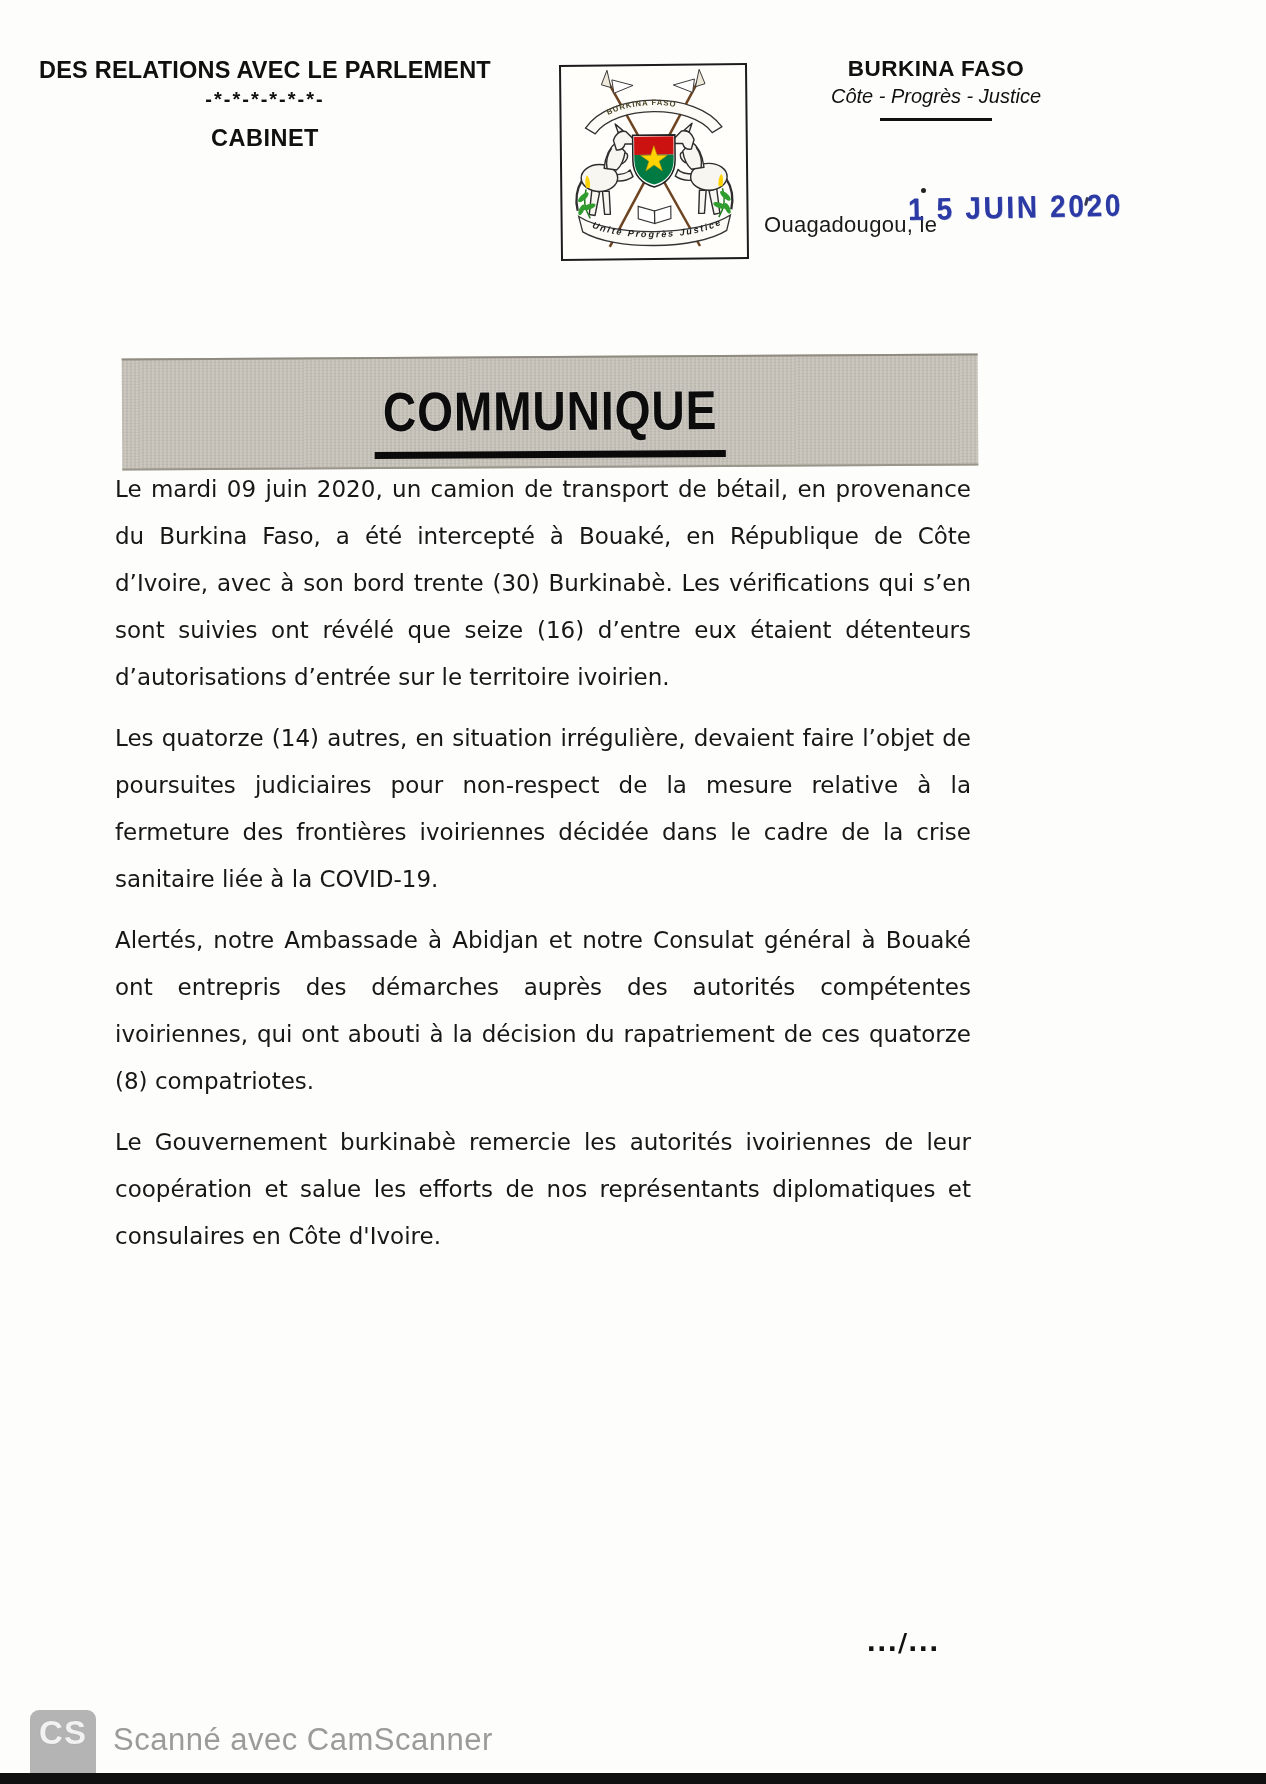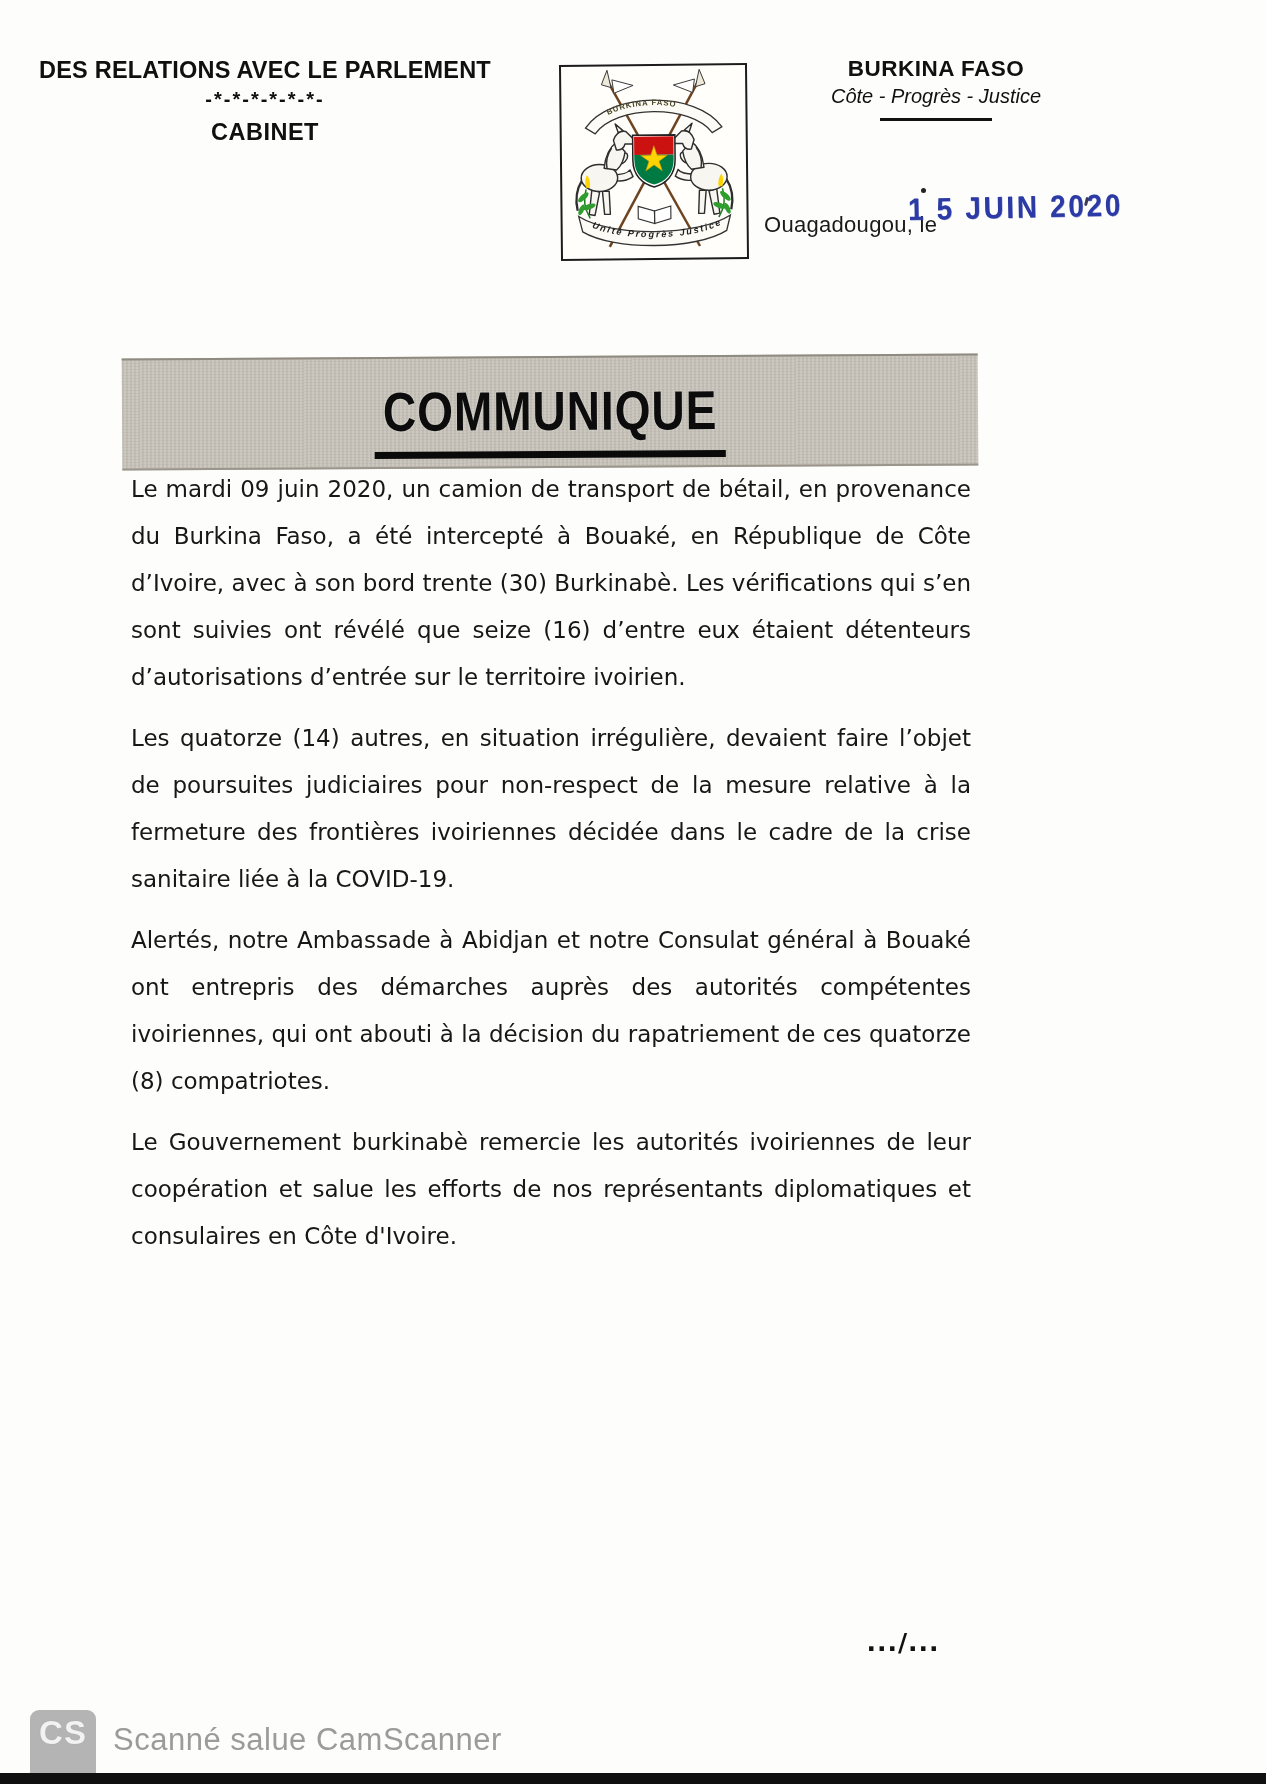--- a/index.html
+++ b/index.html
@@ -12,21 +12,21 @@
     font-family:"Liberation Sans", sans-serif;
     color:#141414;
   }
   
   .ministry{
     position:absolute;left:34px;top:56px;width:462px;
     text-align:center;font-weight:bold;color:#101010;
   }
   .ministry .l1,.ministry .l2{font-size:23.5px;line-height:29px;letter-spacing:.2px;}
   .ministry .sep{font-size:20px;line-height:24px;letter-spacing:2px;margin-top:2px;}
-  .ministry .cab{font-size:23.5px;line-height:26px;margin-top:8px;letter-spacing:.5px;}
+  .ministry .cab{font-size:23.5px;line-height:26px;margin-top:14px;letter-spacing:.5px;}
   
   .emblem-box{
     position:absolute;left:560px;top:64px;width:188px;height:196px;
     border:2px solid #1c1c1c;background:#fffefb;
     transform:rotate(-.6deg);
     box-sizing:border-box;
   }
   .emblem-box svg{width:100%;height:100%;display:block;}
   
   .country{
@@ -71,21 +71,21 @@
     text-shadow:0 0 2px rgba(255,255,255,.6);
     font-family:"Liberation Sans", sans-serif;
   }
   
   .body-text{
     position:absolute;left:115px;top:466px;width:856px;
     font-family:"DejaVu Sans", sans-serif;
     font-size:23px;line-height:47px;color:#171717;
     text-align:justify;
   }
-  .body-text p{margin:0 0 14px 16px;}
+  .body-text p{margin:0 0 14px 0;}
   
   .cont{
     position:absolute;left:838px;top:1628px;width:130px;text-align:center;
     font-size:25px;font-weight:bold;color:#111;letter-spacing:1px;
     font-family:"DejaVu Sans", sans-serif;
   }
   
   .cs-logo{
     position:absolute;left:30px;top:1710px;width:66px;height:77px;
     background:#b4b4b4;border-radius:9px;overflow:hidden;
@@ -204,17 +204,17 @@
     <p>Alertés, notre Ambassade à Abidjan et notre Consulat général à Bouaké ont entrepris des démarches auprès des autorités compétentes ivoiriennes, qui ont abouti à la décision du rapatriement de ces quatorze (8) compatriotes.</p>
     <p>Le Gouvernement burkinabè remercie les autorités ivoiriennes de leur coopération et salue les efforts de nos représentants diplomatiques et consulaires en Côte d'Ivoire.</p>
   </div>
 
   <div class="cont">.../...</div>
 
   <div class="cs-logo">
     <div class="cs-txt">CS</div>
     <div class="cs-band"></div>
   </div>
-  <div class="cs-caption">Scanné salue CamScanner</div>
+  <div class="cs-caption">Scanné avec CamScanner</div>
 
   <div class="bottom-bar"></div>
 
 </div>
 
 </body></html>

